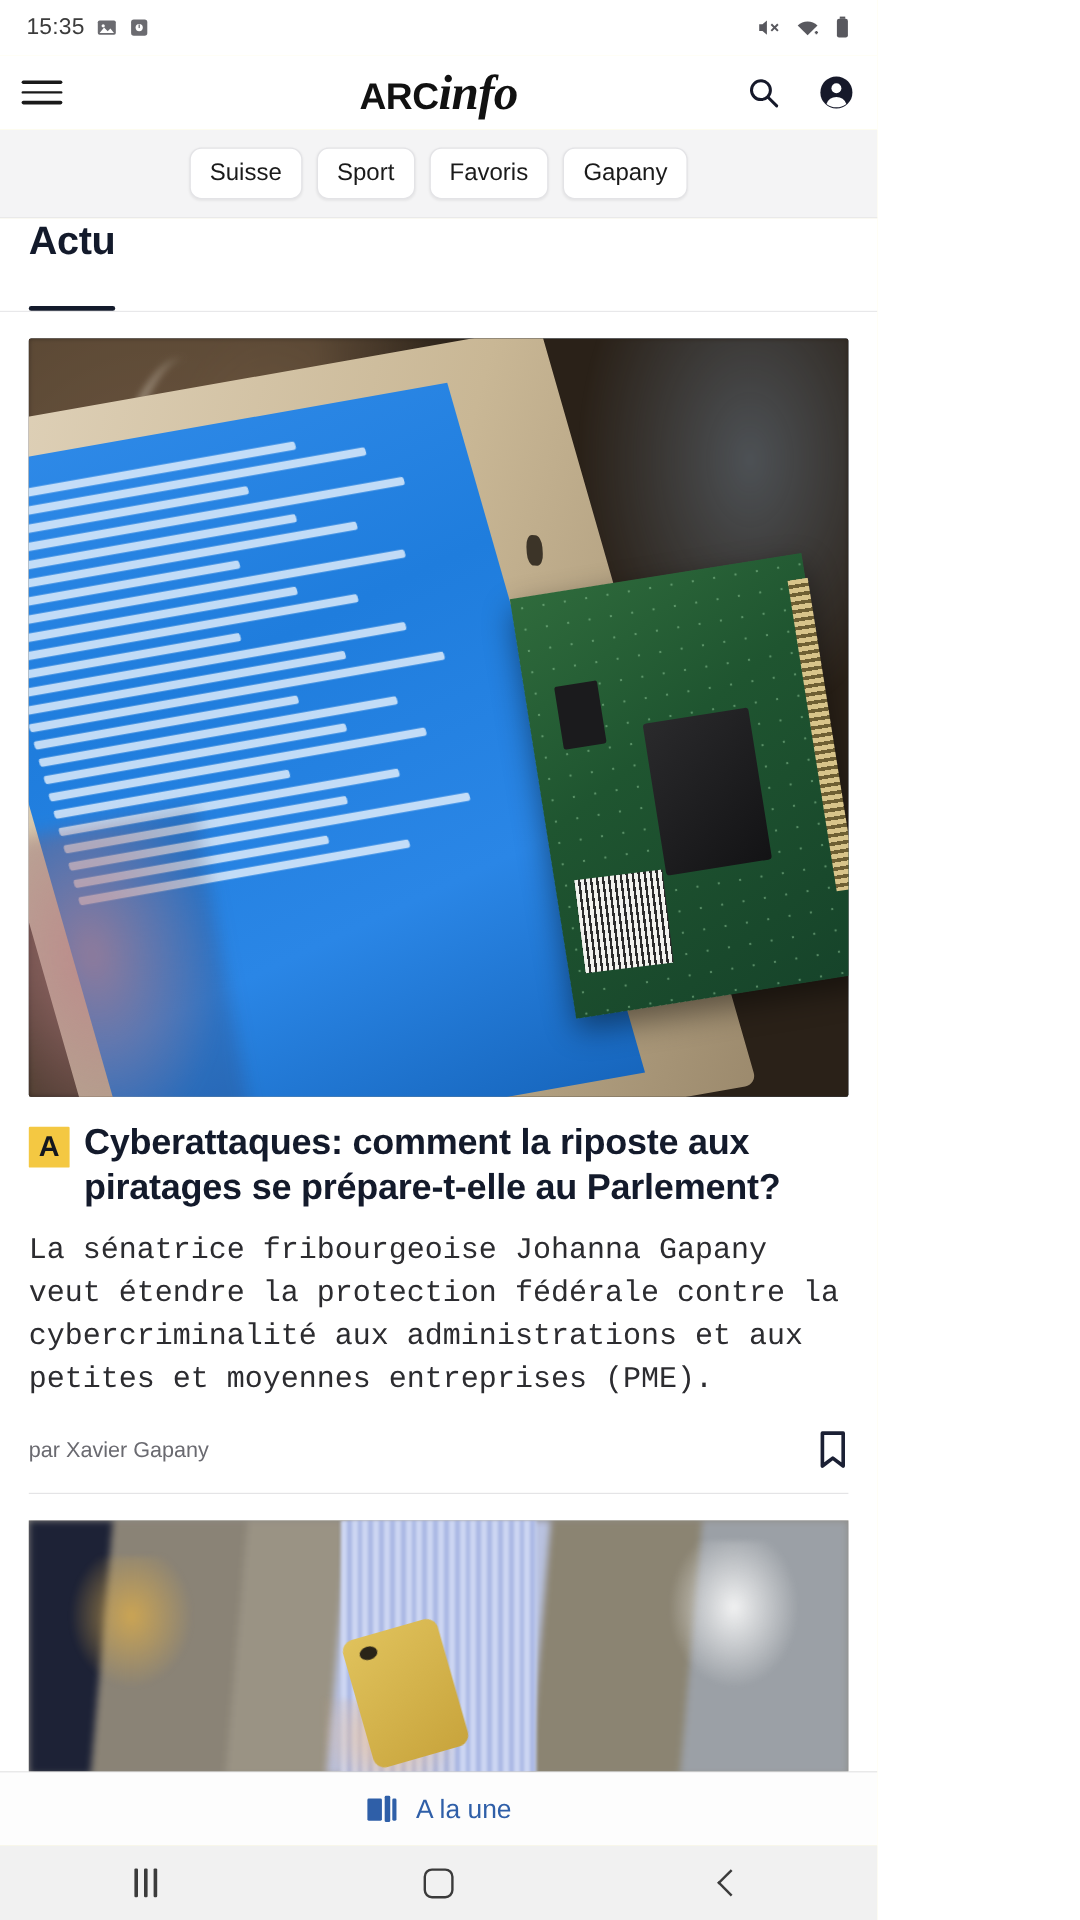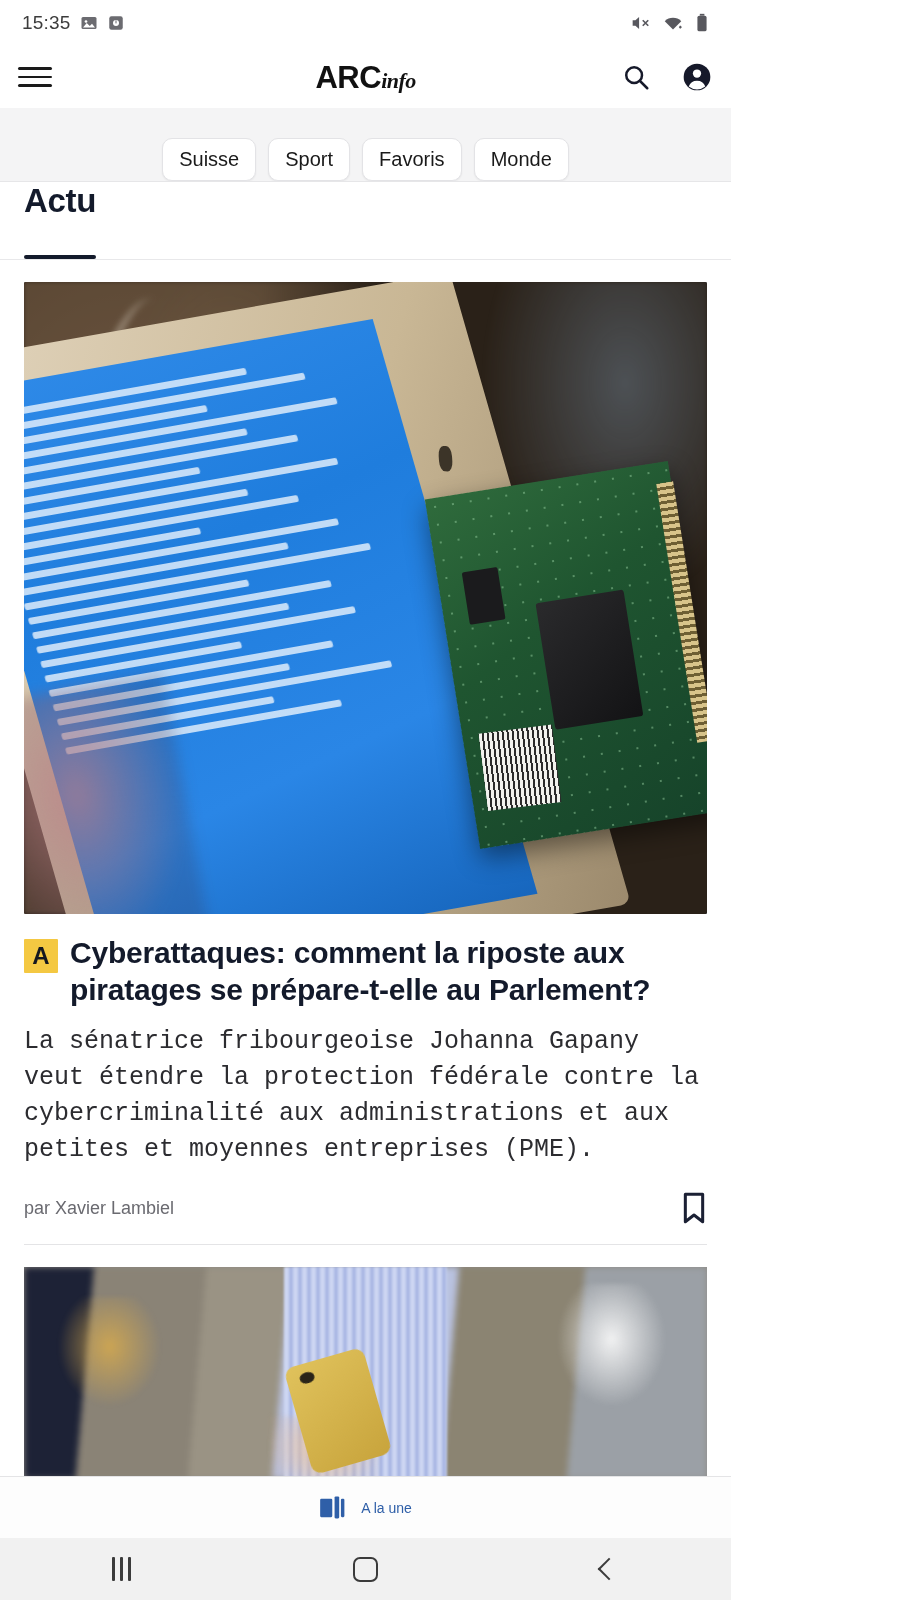--- a/index.html
+++ b/index.html
@@ -26,27 +26,27 @@
     height:62px; flex:0 0 62px; display:flex; align-items:center;
     padding:0 18px; background:#ffffff; position:relative;
   }
   .hamburger { width:34px; height:26px; display:flex; flex-direction:column; justify-content:space-between; padding:3px 0; cursor:pointer; }
   .hamburger span { display:block; height:2.6px; background:#1a1a1a; border-radius:2px; }
   .brand {
     position:absolute; left:0; right:0; text-align:center;
     pointer-events:none; line-height:1;
   }
   .brand-arc { font-family:"Liberation Sans", sans-serif; font-weight:bold; font-size:31px; color:#111; letter-spacing:-0.4px; }
-  .brand-info { font-family:"Liberation Serif", serif; font-style:italic; font-weight:bold; font-size:22px; color:#111; letter-spacing:-0.6px; }
+  .brand-info { font-family:"Liberation Serif", serif; font-style:italic; font-weight:bold; font-size:41px; color:#111; letter-spacing:-0.6px; }
   .appbar-right { margin-left:auto; display:flex; align-items:center; gap:30px; }
 
   
   .chipbar {
     flex:0 0 74px; background:#f4f4f5; border-bottom:1px solid #e6e6e8;
-    display:flex; align-items:flex-end; justify-content:center; gap:12px;
+    display:flex; align-items:center; justify-content:center; gap:12px;
     padding:0 14px; overflow:hidden;
   }
   .chip {
     background:#ffffff; border:1px solid #e3e3e6; border-radius:10px;
     padding:9px 16px; font-size:20px; color:#1a1a1a; white-space:nowrap;
     box-shadow:0 1px 2px rgba(0,0,0,.06); cursor:pointer;
   }
 
   
   .sectionbar {
@@ -153,21 +153,21 @@
   .art-author { font-size:18px; color:#6a6a70; }
   .bookmark { margin-left:auto; cursor:pointer; }
   .divider { height:1px; background:#e4e4e6; }
 
   
   .bottomnav {
     flex:0 0 62px; display:flex; align-items:center; background:#fdfdfd;
     border-top:1px solid #e4e4e6;
   }
   .bn-item { flex:1; display:flex; align-items:center; justify-content:center; gap:12px; cursor:pointer; }
-  .bn-label { font-size:14px; color:#8a8a90; }
+  .bn-label { font-size:22px; color:#8a8a90; }
   .bn-item.active .bn-label { color:#2f5fa8; }
 
   
   .androidnav {
     flex:0 0 62px; display:flex; align-items:center; background:#f1f1f1;
   }
   .an-item { flex:1; display:flex; align-items:center; justify-content:center; cursor:pointer; }
   .an-recents { display:flex; gap:5px; }
   .an-recents i { display:block; width:3px; height:24px; background:#3b3b3b; border-radius:1px; }
   .an-home { width:25px; height:25px; border:2.6px solid #3b3b3b; border-radius:7px; }
@@ -227,21 +227,21 @@
         <circle cx="12" cy="9.4" r="3.1" fill="#fff"></circle>
         <path d="M5.8 19.2a6.6 6.6 0 0 1 12.4 0 10 10 0 0 1-12.4 0z" fill="#fff"></path>
       </svg>
     </div>
   </div>
 
   <div class="chipbar">
     <div class="chip">Suisse</div>
     <div class="chip">Sport</div>
     <div class="chip">Favoris</div>
-    <div class="chip">Monde</div>
+    <div class="chip">Gapany</div>
   </div>
 
   <div class="sectionbar">
     <div class="sec-tab active">Actu</div>
   </div>
 
   <div class="feed">
 
     <div class="article">
       <div class="art-photo">
@@ -290,21 +290,21 @@
           <div class="conn"></div>
         </div>
       </div>
 
       <div class="art-head">
         <div class="badge-a">A</div>
         <div class="art-title">Cyberattaques: comment la riposte aux piratages se prépare-t-elle au Parlement?</div>
       </div>
       <div class="art-lead">La sénatrice fribourgeoise Johanna Gapany veut étendre la protection fédérale  contre la cybercriminalité aux administrations et aux petites et moyennes entreprises (PME).</div>
       <div class="art-foot">
-        <div class="art-author">par Xavier Lambiel</div>
+        <div class="art-author">par Xavier Gapany</div>
         <svg class="bookmark" width="26" height="32" viewBox="0 0 18 22">
           <path d="M3 1.5h12v19l-6-4.6-6 4.6z" fill="none" stroke="#1b2034" stroke-width="2.1" stroke-linejoin="round"></path>
         </svg>
       </div>
       <div class="divider"></div>
     </div>
 
     <div class="article">
       <div class="photo-two">
         <div class="p2-bg"></div>

